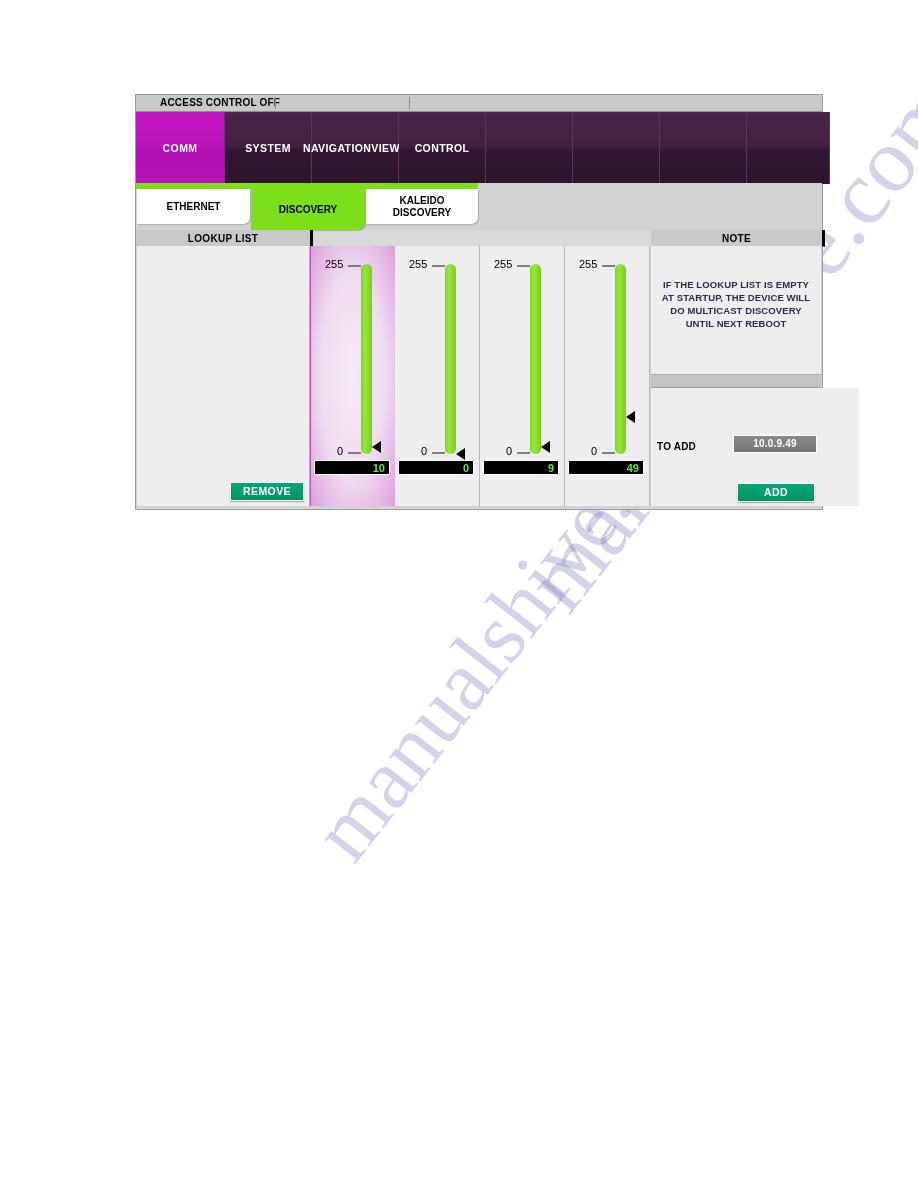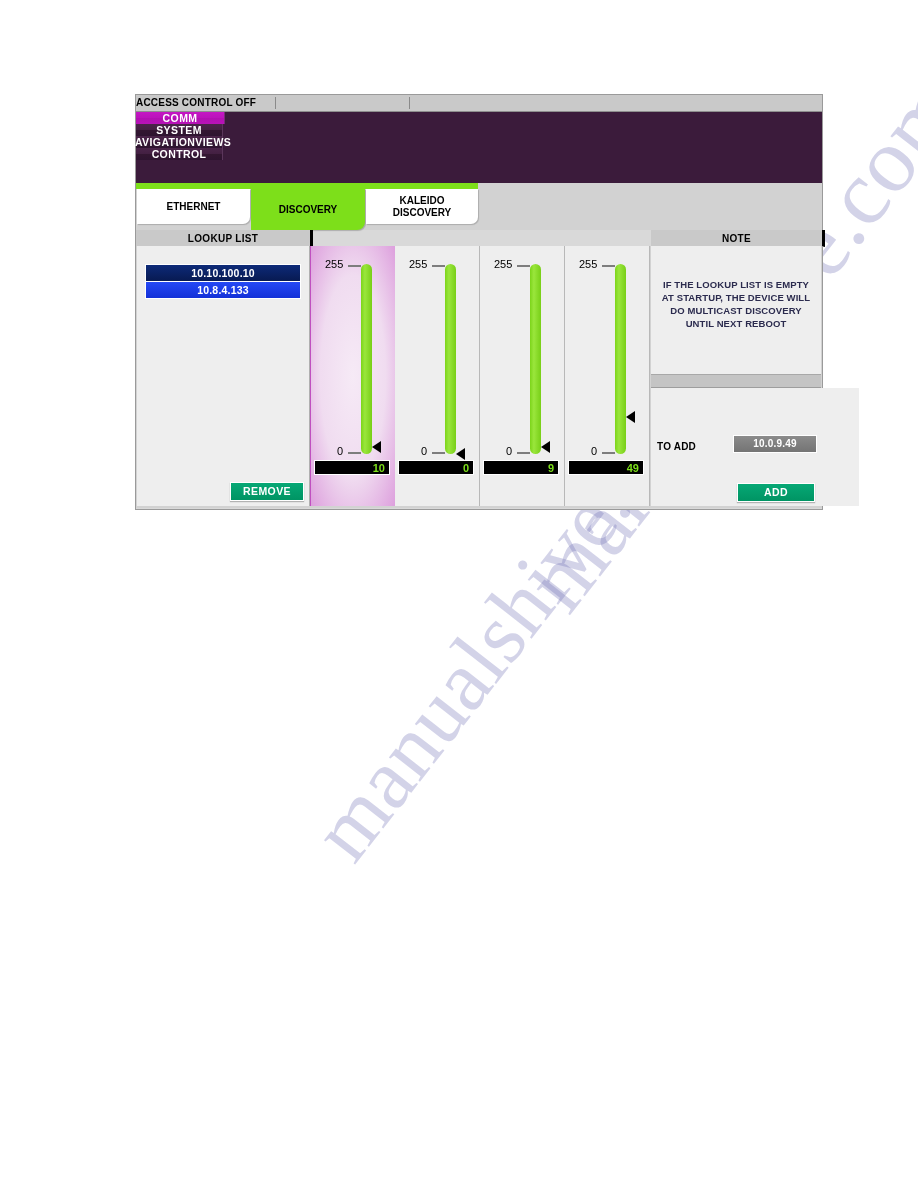--- a/index.html
+++ b/index.html
@@ -28,32 +28,31 @@
     background:#d9d9d9;z-index:10;
     box-shadow:0 0 0 1px #9a9a9a;
   }
 
   
   .statusbar{
     position:relative;height:16px;background:#c9c9c9;
     border-bottom:1px solid #8e8e8e;
   }
   .status-text{
-    position:absolute;left:0;top:2px;
+    position:absolute;left:24px;top:2px;
     font-size:10px;font-weight:bold;color:#000;letter-spacing:.2px;
   }
   .status-div{position:absolute;top:2px;width:1px;height:12px;background:#8a8a8a;}
   .sd1{left:139px;}
   .sd2{left:273px;}
 
   
   .tabrow{
     position:relative;height:72px;background:#3b1b3b;
     display:flex;
-    flex-direction:column;
   }
   .tab{
     position:relative;flex:0 0 auto;
     display:flex;align-items:center;justify-content:center;
     text-align:center;
     color:#ffffff;font-size:10.5px;font-weight:bold;
     letter-spacing:.4px;line-height:12px;
     background:linear-gradient(to bottom,#4a2449 0%,#432042 48%,#331631 52%,#2e1430 100%);
     border-right:1px solid #5b365b;
     user-select:none;
@@ -278,24 +277,20 @@
     </div>
 
   <div class="panelheads" id="panelheads">
       <div class="phead" style="left: 0px; width: 174px;">LOOKUP LIST</div>
       <div class="phead" style="left: 515px; width: 171px;">NOTE</div>
     </div>
 
   <div class="body">
 
     <div class="lookup-panel">
-      <div class="ip-list" id="iplist">
-          <div class="ip-row r0">10.10.100.10</div>
-          <div class="ip-row r1">10.8.4.133</div>
-        </div>
       <div class="btn remove-btn">REMOVE</div>
     </div>
 
     <div class="sliders" id="sliders">
         <div class="slider-cell sel" style="left: 0px;">
           <div class="sl-track"></div>
           <div class="sl-tick t-top"></div>
           <div class="sl-tick t-bot"></div>
           <div class="sl-lbl l-top">255</div>
           <div class="sl-lbl l-bot">0</div>

